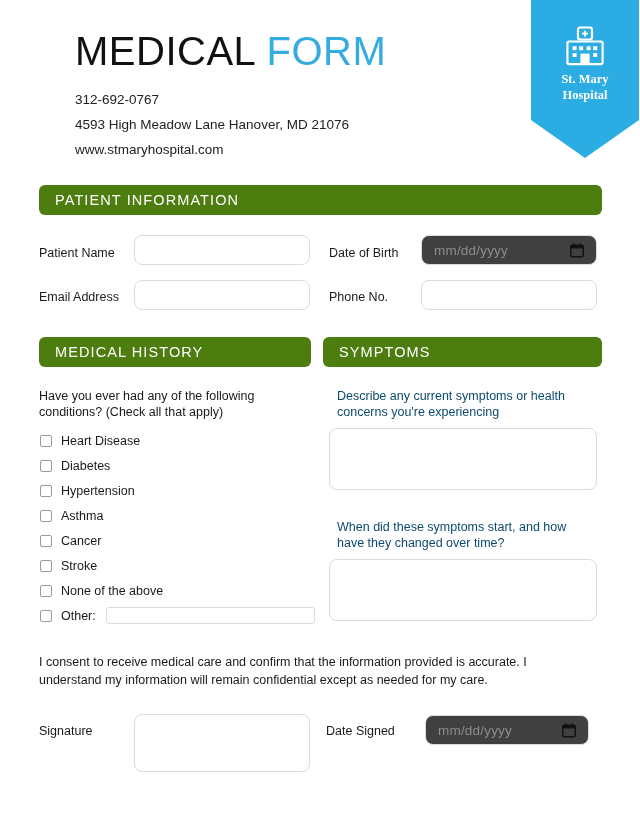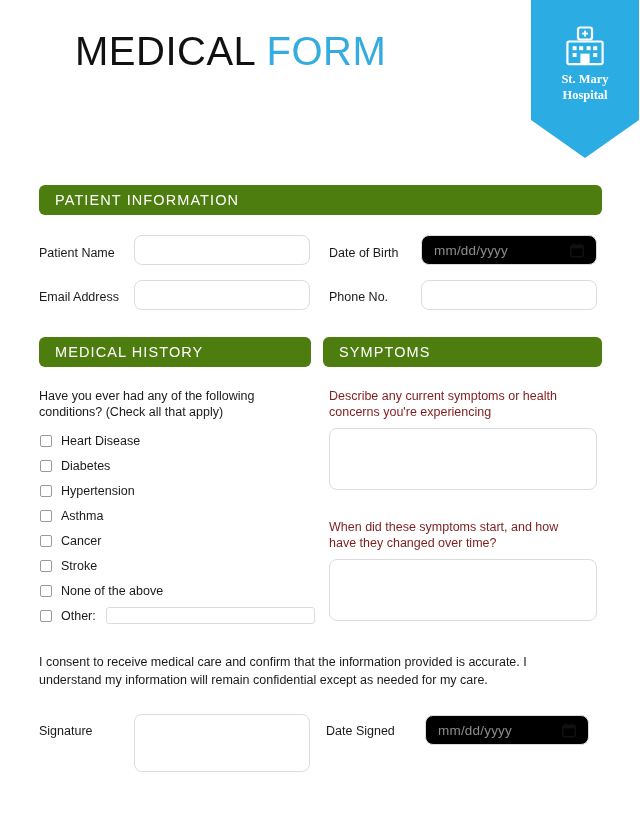--- a/index.html
+++ b/index.html
@@ -109,21 +109,21 @@
     color: #777777;
     padding: 0 12px;
     outline: none;
   }
   .inp::placeholder { color: #8c8c8c; }
 
   .date-wrap {
     position: absolute;
     border: 1px solid #dcdcdc;
     border-radius: 8px;
-    background: #000000;
+    background: #404040;
     display: flex;
     align-items: center;
     padding: 0 12px;
   }
   .date-text {
     flex: 1;
     font-size: 13.5px;
     color: #8c8c8c;
     letter-spacing: 0.2px;
   }
@@ -185,21 +185,22 @@
     padding: 0 6px;
     outline: none;
   }
 
   
   .sym-q {
     position: absolute;
     width: 252px;
     font-size: 12.5px;
     line-height: 16px;
-    color: #7f1d1d;
+    color: #0c4a6e;
+    margin-left: 8px;
   }
   .sym-q1 { left: 329px; top: 388px; }
   .sym-q2 { left: 329px; top: 519px; }
 
   .ta {
     position: absolute;
     border: 1px solid #dcdcdc;
     border-radius: 8px;
     background: #ffffff;
     font-family: "Liberation Sans", sans-serif;
@@ -239,20 +240,25 @@
 
 <div class="page">
 
   <div class="header">
 
     <div class="title">
       <span class="t-black">MEDICAL</span>
       <span class="t-blue">FORM</span>
     </div>
 
+    <div class="contact">
+      <div>312-692-0767</div>
+      <div>4593 High Meadow Lane Hanover, MD 21076</div>
+      <div>www.stmaryhospital.com</div>
+    </div>
 
     <div class="ribbon">
       <svg class="ribbon-icon" viewBox="0 0 42 40" aria-hidden="true">
 
         <rect x="14" y="1.5" width="14" height="12" rx="2.2" fill="none" stroke="#ffffff" stroke-width="2.2"></rect>
         <rect x="20.1" y="4.6" width="1.9" height="6" fill="#ffffff"></rect>
         <rect x="18.1" y="6.6" width="5.9" height="1.9" fill="#ffffff"></rect>
 
         <path d="M5 15.5 h32 a1.6 1.6 0 0 1 1.6 1.6 V36.5 a1.6 1.6 0 0 1 -1.6 1.6 H5 a1.6 1.6 0 0 1 -1.6 -1.6 V17.1 A1.6 1.6 0 0 1 5 15.5 z" fill="none" stroke="#ffffff" stroke-width="2.2"></path>
 

